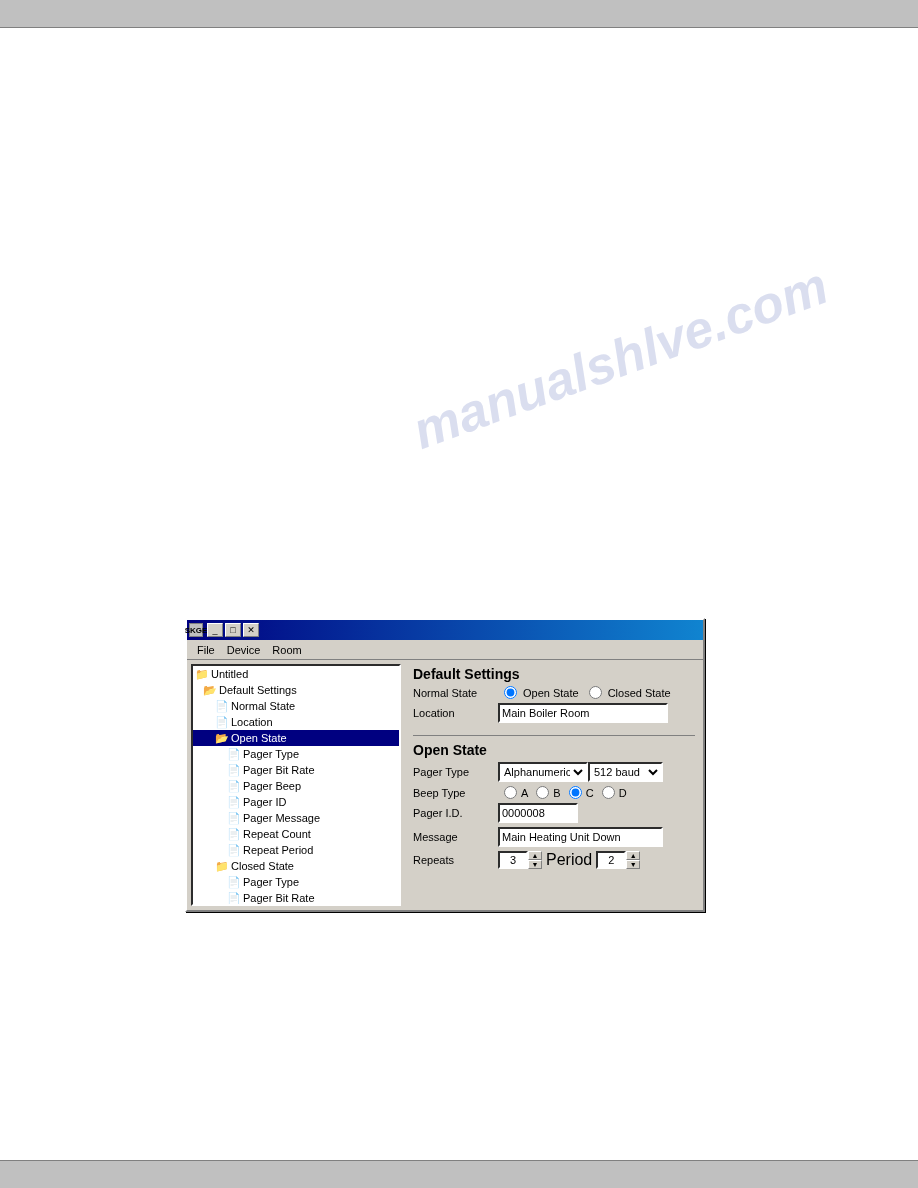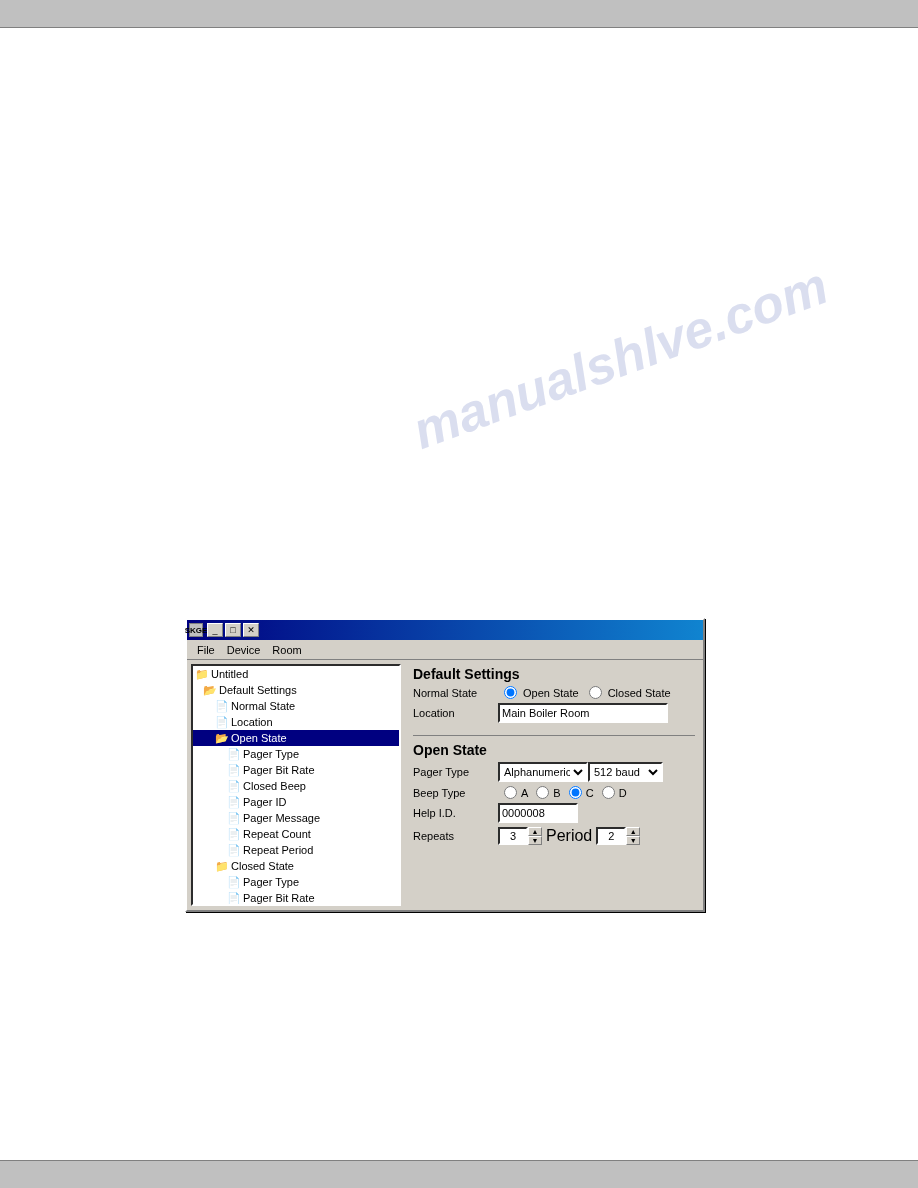--- a/index.html
+++ b/index.html
@@ -341,21 +341,21 @@
         <div class="tree-item tree-indent-3">
           <span class="icon">📄</span>
           <span>Pager Type</span>
         </div>
         <div class="tree-item tree-indent-3">
           <span class="icon">📄</span>
           <span>Pager Bit Rate</span>
         </div>
         <div class="tree-item tree-indent-3">
           <span class="icon">📄</span>
-          <span>Closed Beep</span>
+          <span>Pager Beep</span>
         </div>
         <div class="tree-item tree-indent-3">
           <span class="icon">📄</span>
           <span>Pager ID</span>
         </div>
         <div class="tree-item tree-indent-3">
           <span class="icon">📄</span>
           <span>Pager Message</span>
         </div>
         <div class="tree-item tree-indent-3">
@@ -424,24 +424,28 @@
               <input type="radio" name="beep" value="B" style="">
               <span class="radio-label">B</span>
               <input type="radio" name="beep" value="C" checked="" style="">
               <span class="radio-label">C</span>
               <input type="radio" name="beep" value="D" style="">
               <span class="radio-label">D</span>
             </div>
           </div>
 
           <div class="field-row">
-            <span class="field-label">Help I.D.</span>
+            <span class="field-label">Pager I.D.</span>
             <input type="text" class="text-input pager-id-input" value="0000008" style="">
           </div>
 
+          <div class="field-row">
+            <span class="field-label">Message</span>
+            <input type="text" class="text-input message-input" value="Main Heating Unit Down" style="">
+          </div>
 
           <div class="field-row">
             <span class="field-label">Repeats</span>
             <div class="spinner-container">
               <input type="text" class="spinner-input" value="3" style="">
               <div class="spinner-btns">
                 <div class="spinner-btn">▲</div>
                 <div class="spinner-btn">▼</div>
               </div>
             </div>

